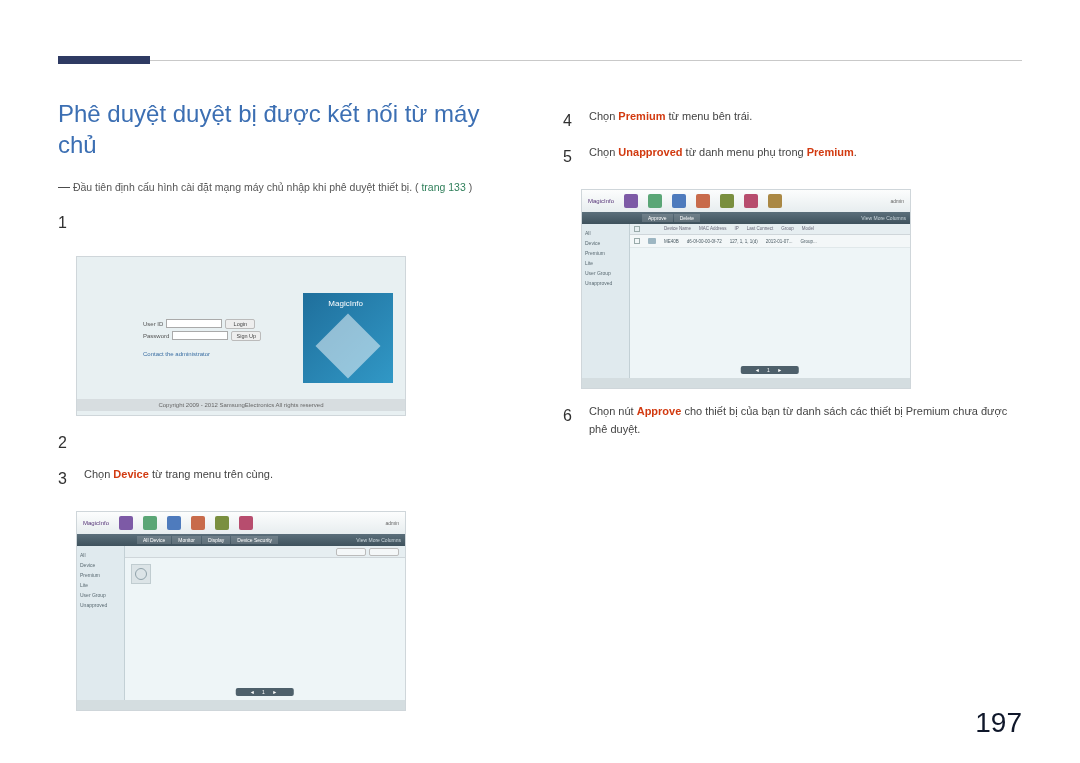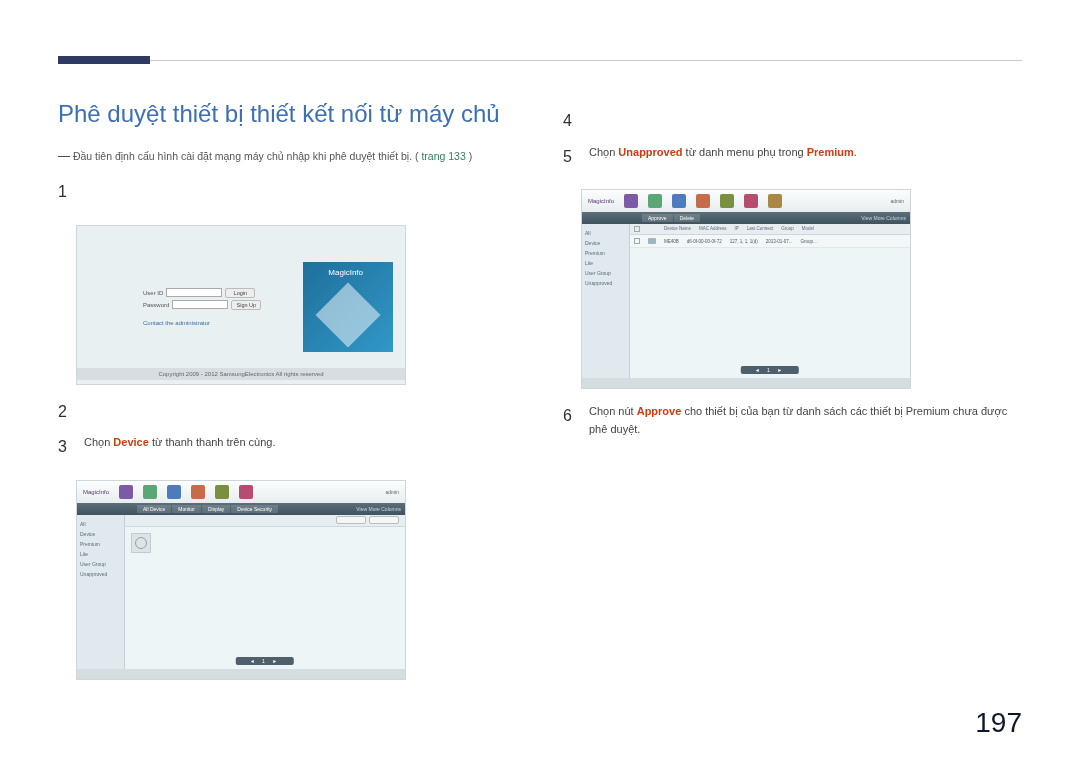--- a/index.html
+++ b/index.html
@@ -213,21 +213,21 @@
 </style>
 </head>
 <body>
 
 <div class="top-accent"></div>
 <div class="top-rule"></div>
 
 <div class="columns">
 
   <div class="col">
-    <h1 class="heading">Phê duyệt thiết bị thiết kết nối từ máy chủ</h1>
+    <h1 class="heading">Phê duyệt duyệt bị được kết nối từ máy chủ</h1>
 
     <p class="note">
       <span class="note-dash">―</span>
       <span>Đầu tiên định cấu hình cài đặt mạng máy chủ nhập khi phê duyệt thiết bị. (</span>
       <span class="link">trang 133</span>
       <span>)</span>
     </p>
 
     <div class="step">
       <div class="step-num">1</div>
@@ -253,21 +253,21 @@
       <div class="login-copy">Copyright 2009 - 2012 SamsungElectronics All rights reserved</div>
     </div>
 
     <div class="step">
       <div class="step-num">2</div>
     </div>
 
     <div class="step">
       <div class="step-num">3</div>
       <div>
-        <span>Chọn </span><span class="hl-red">Device</span><span> từ thanh thanh trên cùng.</span>
+        <span>Chọn </span><span class="hl-red">Device</span><span> từ trang menu trên cùng.</span>
       </div>
     </div>
 
     <div class="screenshot ss-app">
       <div class="app-topbar">
         <span class="app-logo">MagicInfo</span>
         <div class="app-icon ic-a"></div>
         <div class="app-icon ic-b"></div>
         <div class="app-icon ic-c"></div>
         <div class="app-icon ic-d"></div>
@@ -301,20 +301,23 @@
         </div>
       </div>
       <div class="app-footer"></div>
     </div>
   </div>
 
   <div class="col">
 
     <div class="step">
       <div class="step-num">4</div>
+      <div>
+        <span>Chọn </span><span class="hl-red">Premium</span><span> từ menu bên trái.</span>
+      </div>
     </div>
 
     <div class="step">
       <div class="step-num">5</div>
       <div>
         <span>Chọn </span><span class="hl-red">Unapproved</span><span> từ danh menu phụ trong </span><span class="hl-red">Premium</span><span>.</span>
       </div>
     </div>
 
     <div class="screenshot ss-app ss-app2">

